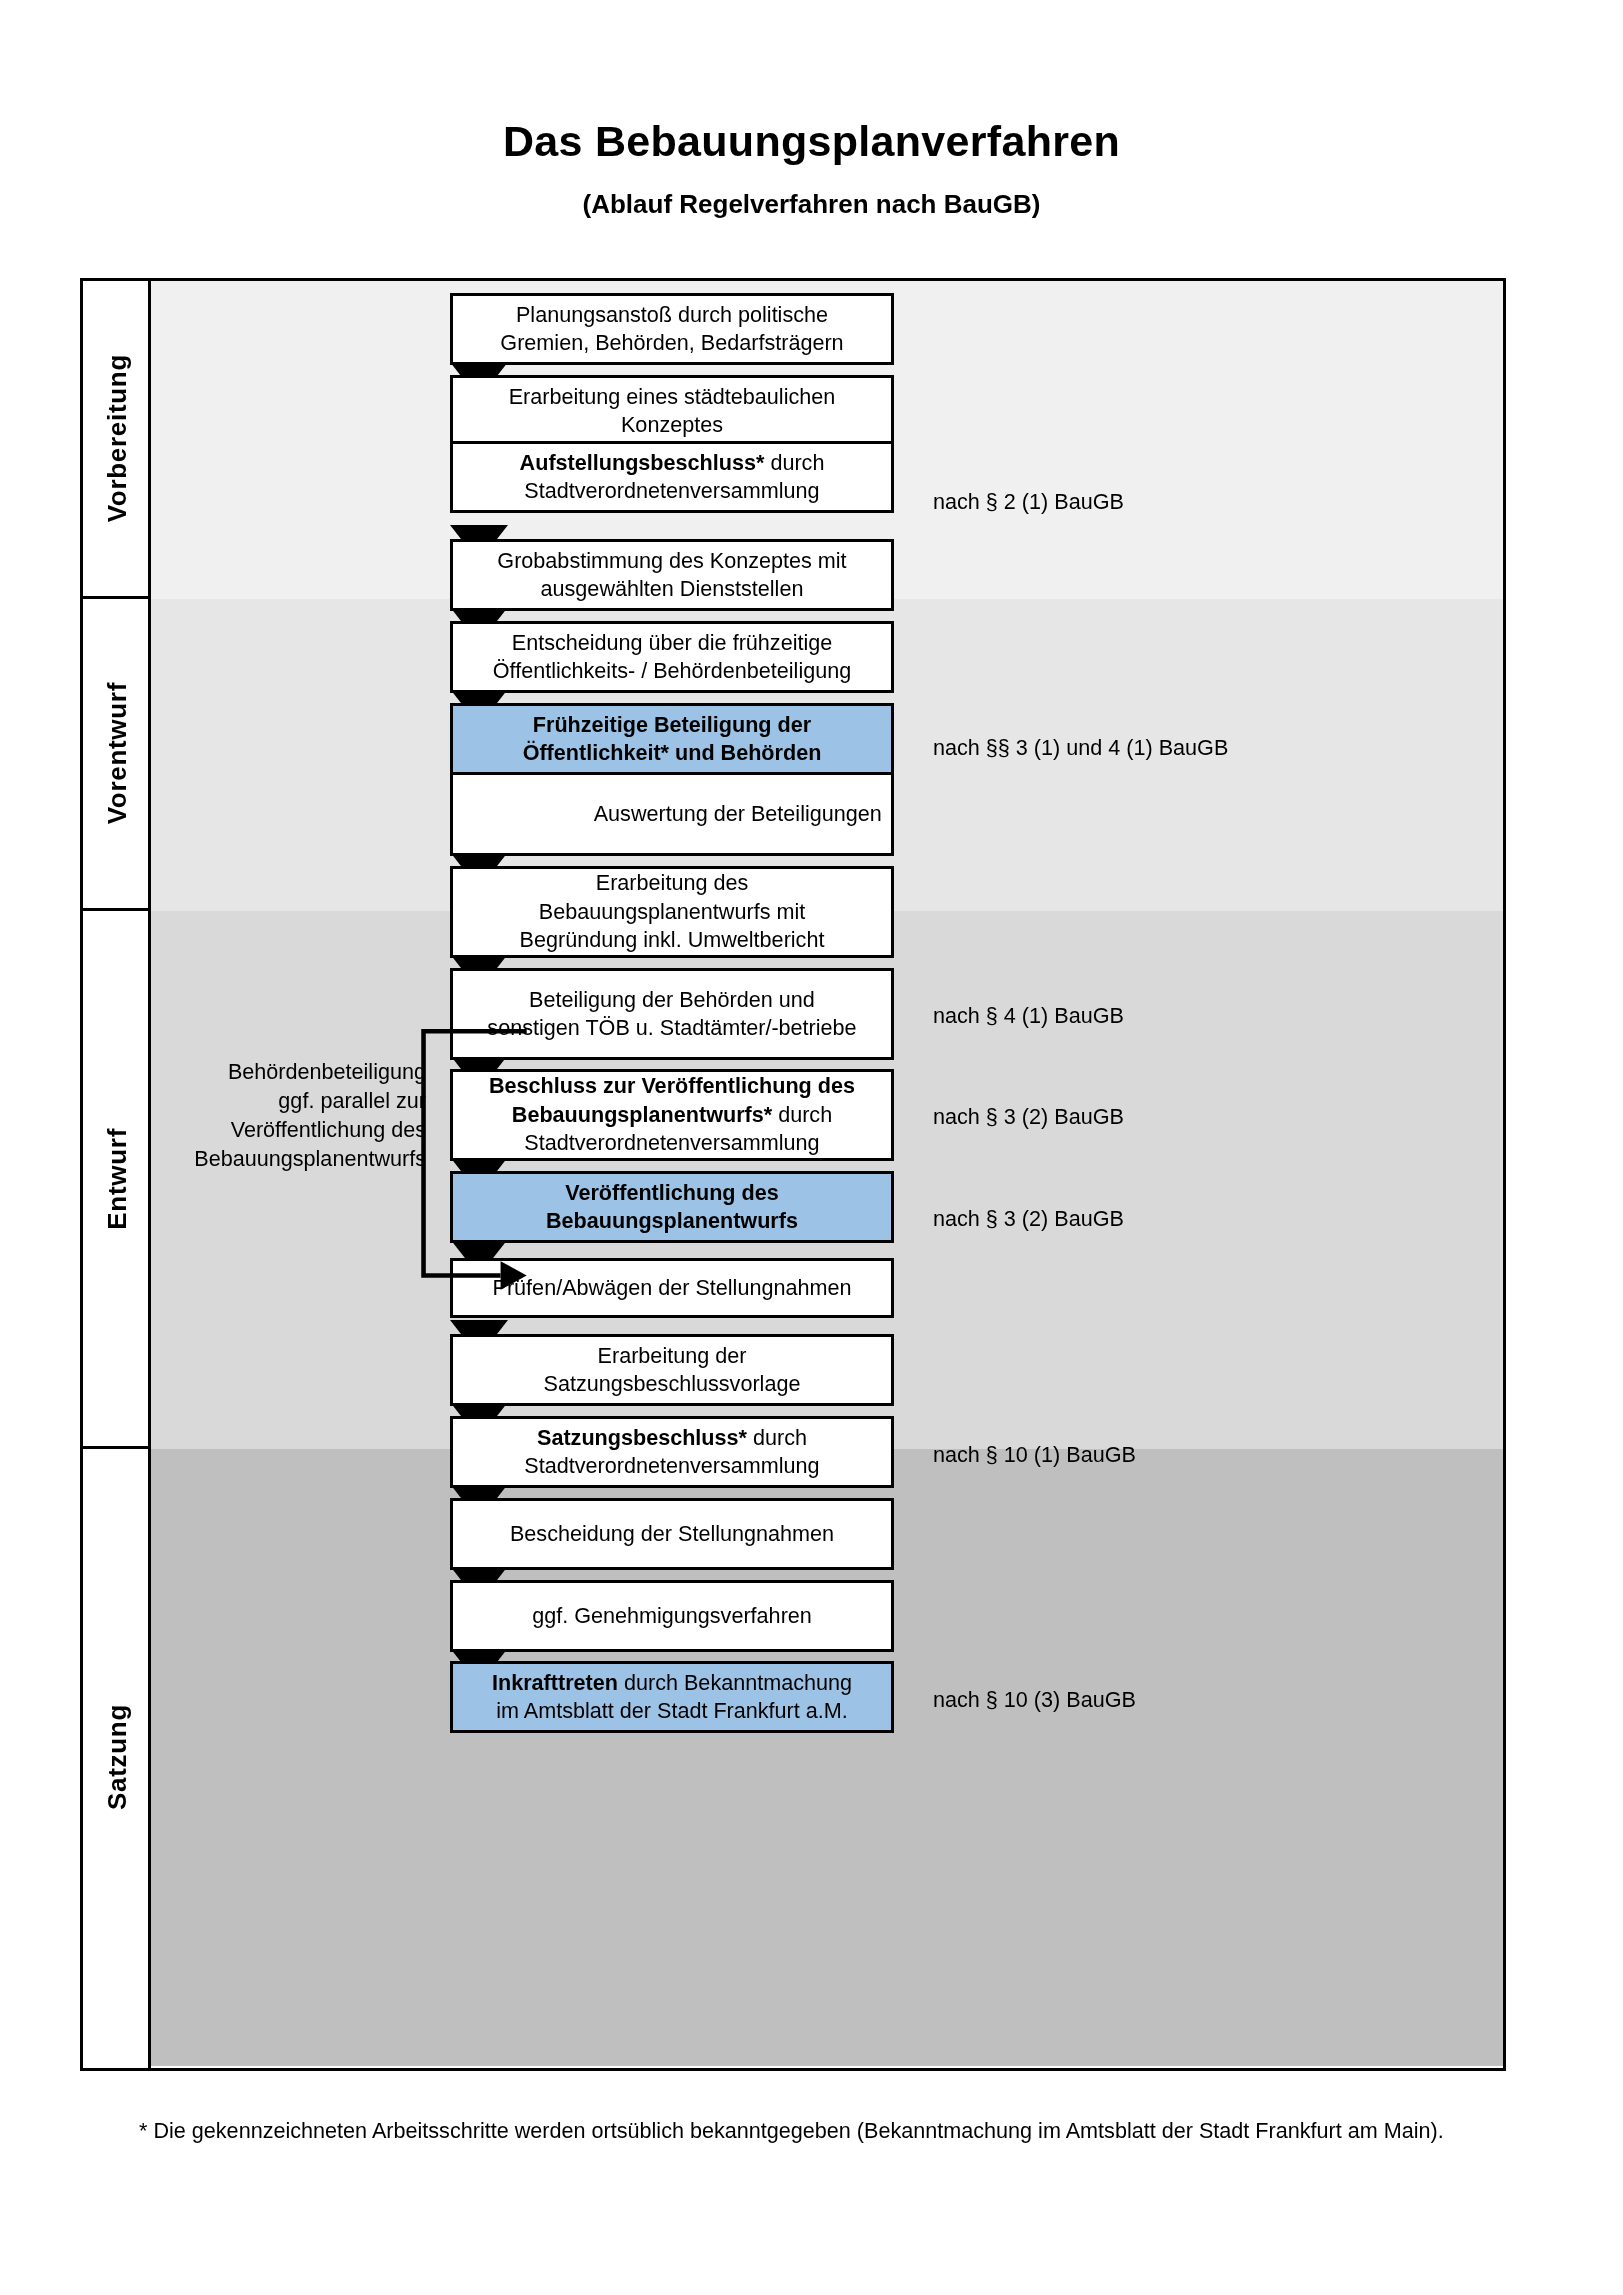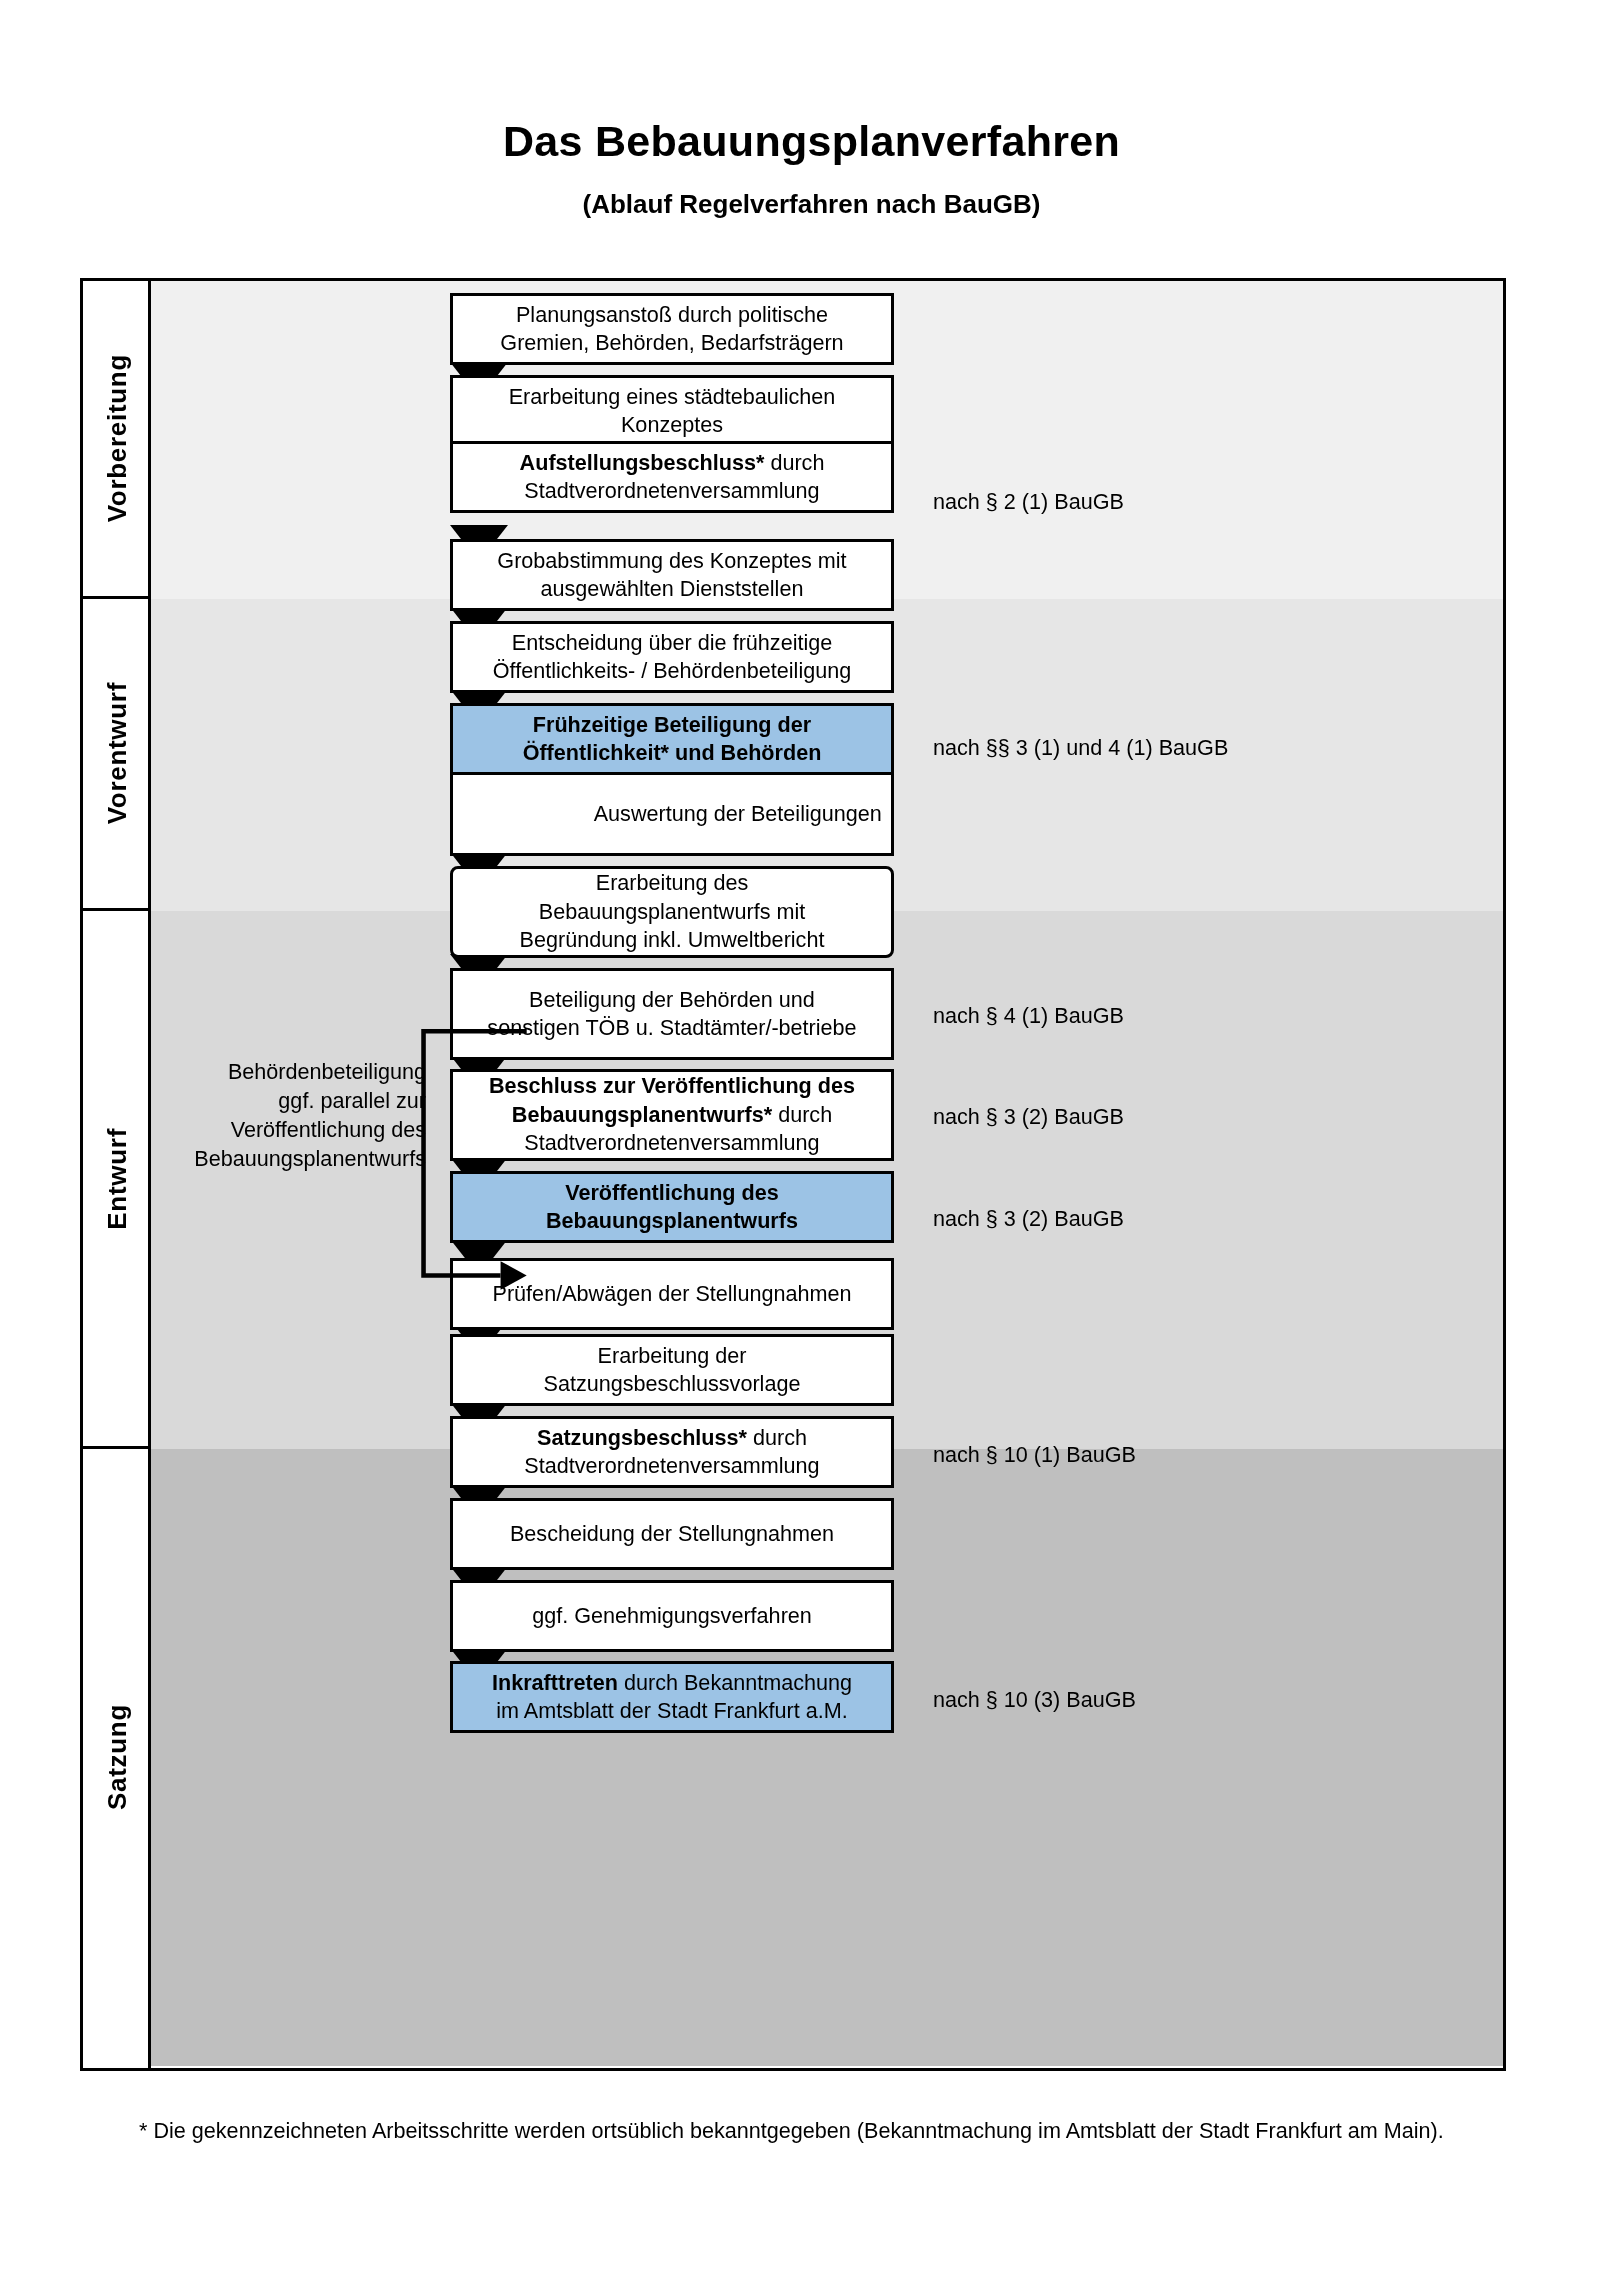--- a/index.html
+++ b/index.html
@@ -148,21 +148,21 @@
       <b>Öffentlichkeit* und Behörden</b>
     </div>
   </div>
 
   <div class="flow-box" style="left:367px;top:491px;width:444px;height:84px;justify-content:flex-end;">
     <div>
       <span>Auswertung der Beteiligungen</span>
     </div>
   </div>
 
-  <div class="flow-box" style="left:367px;top:585px;width:444px;height:92px;border-radius:8px;">
+  <div class="flow-box" style="left:367px;top:585px;width:444px;height:92px;">
     <div>
       <span>Erarbeitung des</span><br>
       <span>Bebauungsplanentwurfs mit</span><br>
       <span>Begründung inkl. Umweltbericht</span>
     </div>
   </div>
 
   <div class="flow-box" style="left:367px;top:687px;width:444px;height:92px;">
     <div>
       <span>Beteiligung der Behörden und</span><br>
@@ -178,21 +178,21 @@
     </div>
   </div>
 
   <div class="flow-box blue" style="left: 367px; top: 890px; width: 444px; height: 72px; background: rgb(156, 195, 229);">
     <div>
       <b>Veröffentlichung des</b><br>
       <b>Bebauungsplanentwurfs</b>
     </div>
   </div>
 
-  <div class="flow-box" style="left:367px;top:971px;width:444px;height:72px;margin-top:6px;">
+  <div class="flow-box" style="left:367px;top:971px;width:444px;height:60px;margin-top:6px;">
     <div>
       <span>Prüfen/Abwägen der Stellungnahmen</span>
     </div>
   </div>
 
   <div class="flow-box" style="left:367px;top:1053px;width:444px;height:72px;">
     <div>
       <span>Erarbeitung der</span><br>
       <span>Satzungsbeschlussvorlage</span>
     </div>

